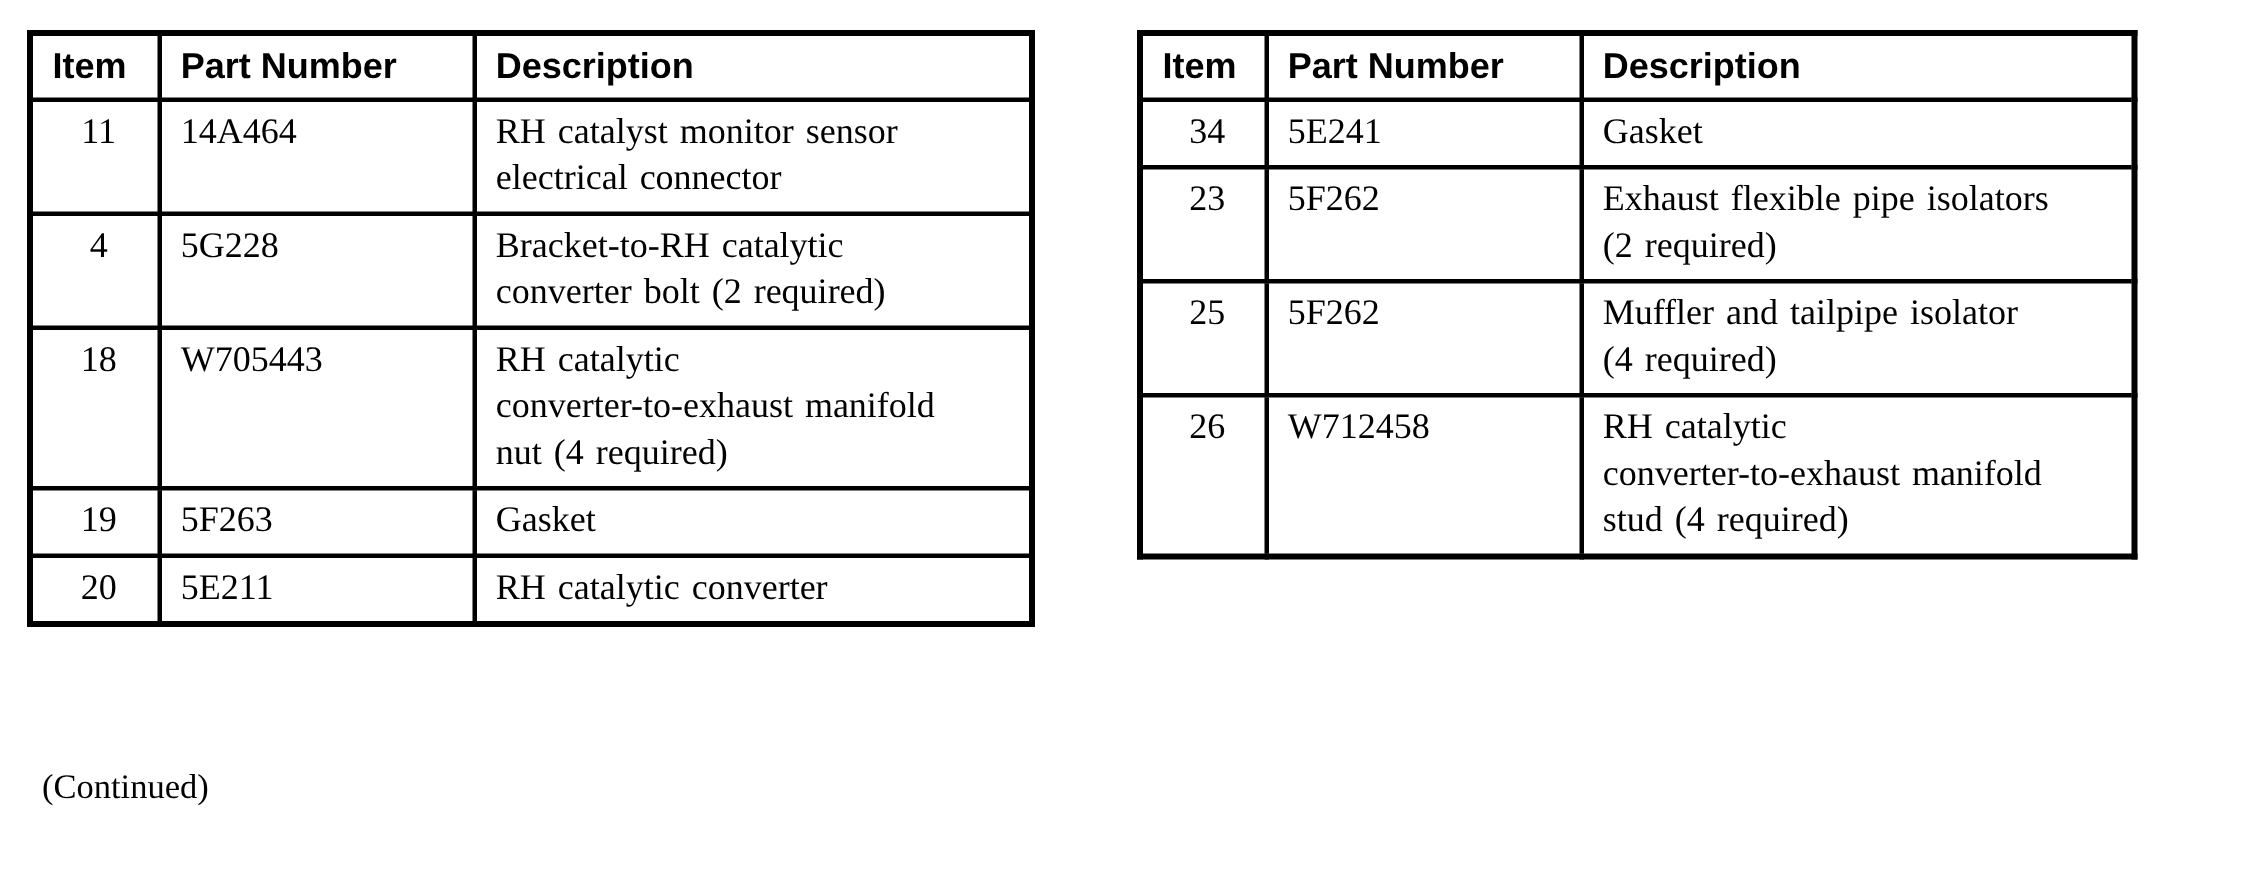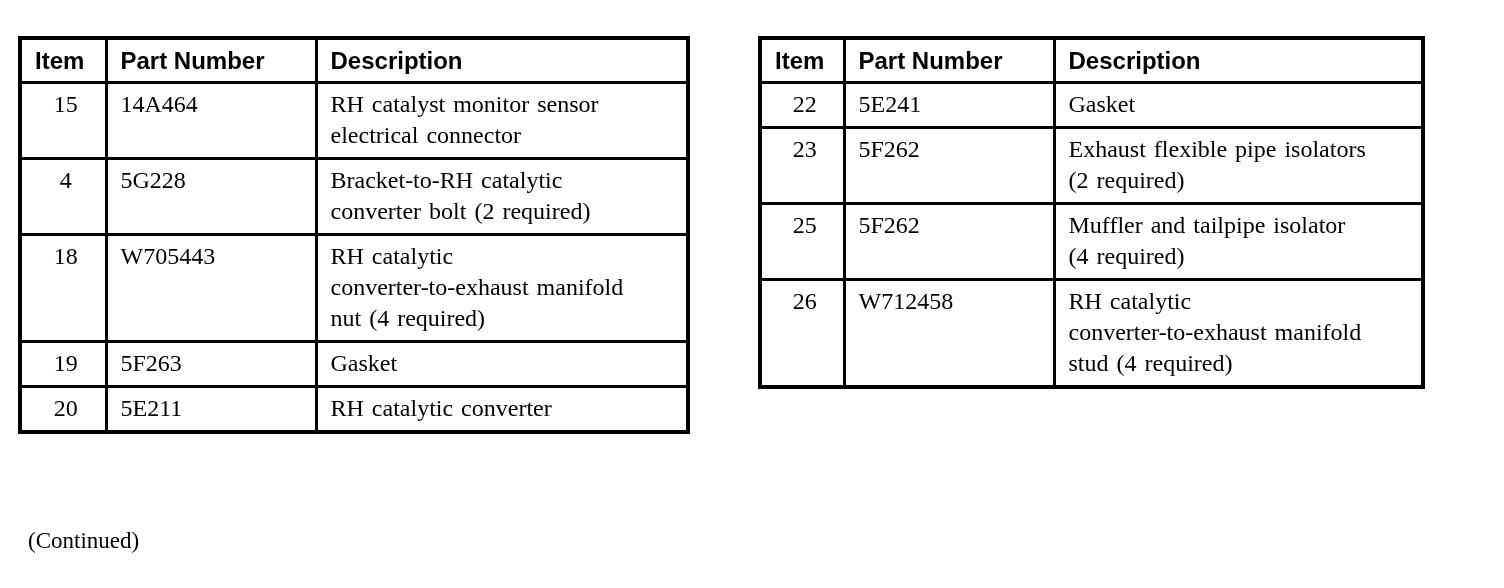--- a/index.html
+++ b/index.html
@@ -9,21 +9,20 @@
     background: #ffffff;
     font-family: "Liberation Serif", serif;
     color: #000000;
     overflow: hidden;
   }
   .canvas {
     position: relative;
     width: 1504px;
     height: 452px;
     background: #ffffff;
-    margin-top: 16px;
   }
   table.parts-table {
     border-collapse: collapse;
     table-layout: fixed;
     background: #ffffff;
   }
   .table-left  { position: absolute; left: 18px;  top: 20px; width: 672px; }
   .table-right { position: absolute; left: 758px; top: 20px; width: 667px; }
   table.parts-table, table.parts-table th, table.parts-table td {
     border: 3px solid #000000;
@@ -71,21 +70,21 @@
       </colgroup>
     <thead>
       <tr>
         <th>Item</th>
         <th>Part Number</th>
         <th>Description</th>
       </tr>
     </thead>
     <tbody>
       <tr>
-        <td class="td-item">15</td>
+        <td class="td-item">11</td>
         <td class="td-part">14A464</td>
         <td class="td-desc">RH catalyst monitor sensor
 electrical connector</td>
       </tr>
       <tr>
         <td class="td-item">4</td>
         <td class="td-part">5G228</td>
         <td class="td-desc">Bracket-to-RH catalytic
 converter bolt (2 required)</td>
       </tr>
@@ -117,21 +116,21 @@
       </colgroup>
     <thead>
       <tr>
         <th>Item</th>
         <th>Part Number</th>
         <th>Description</th>
       </tr>
     </thead>
     <tbody>
       <tr>
-        <td class="td-item">22</td>
+        <td class="td-item">34</td>
         <td class="td-part">5E241</td>
         <td class="td-desc">Gasket</td>
       </tr>
       <tr>
         <td class="td-item">23</td>
         <td class="td-part">5F262</td>
         <td class="td-desc">Exhaust flexible pipe isolators
 (2 required)</td>
       </tr>
       <tr>

